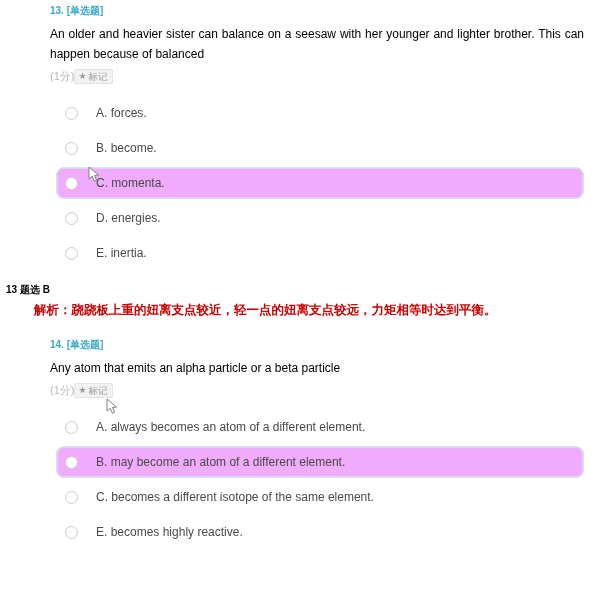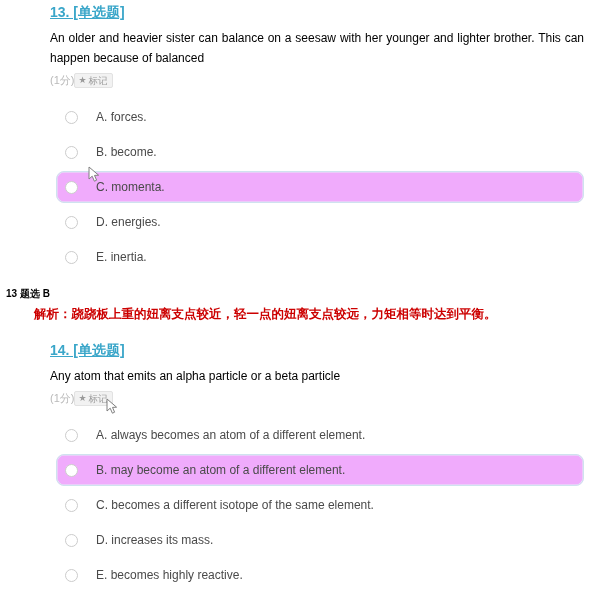--- a/index.html
+++ b/index.html
@@ -23,24 +23,23 @@
     box-sizing: border-box;
   }
 
   
   .question-block {
     padding: 0 14px 0 14px;
     box-sizing: border-box;
   }
   .q-head {
     color: #3aa6c9;
-    font-size: 14px;
+    font-size: 10px;
     font-weight: bold;
     padding: 4px 0 6px 36px;
-    text-decoration: underline;
   }
   .q-stem {
     color: #000000;
     font-size: 12px;
     line-height: 20px;
     text-align: justify;
     padding: 0 18px 0 36px;
   }
   .q-meta {
     padding: 5px 0 6px 36px;
@@ -201,24 +200,20 @@
       <div class="option highlighted">
         <span class="radio"></span>
         <span class="opt-label">B. may become an atom of a different element.</span>
       </div>
       <div class="option">
         <span class="radio"></span>
         <span class="opt-label">C. becomes a different isotope of the same element.</span>
       </div>
       <div class="option">
         <span class="radio"></span>
-        <span class="opt-label">D. increases its mass.</span>
-      </div>
-      <div class="option">
-        <span class="radio"></span>
         <span class="opt-label">E. becomes highly reactive.</span>
       </div>
     </div>
   </div>
 
   <div style="padding:10px 8px 0 4px;">
     
     
   </div>
 

